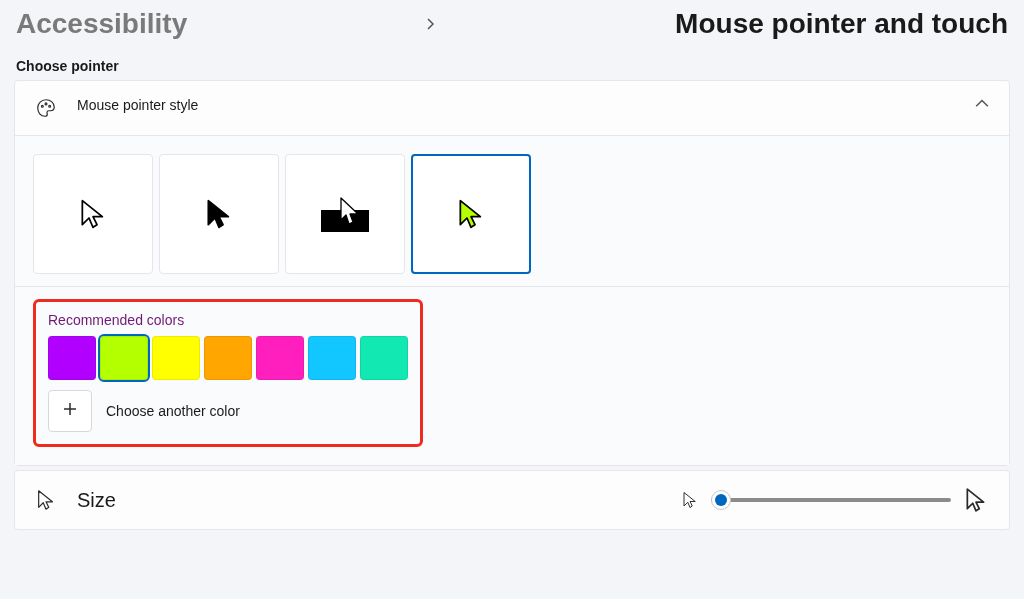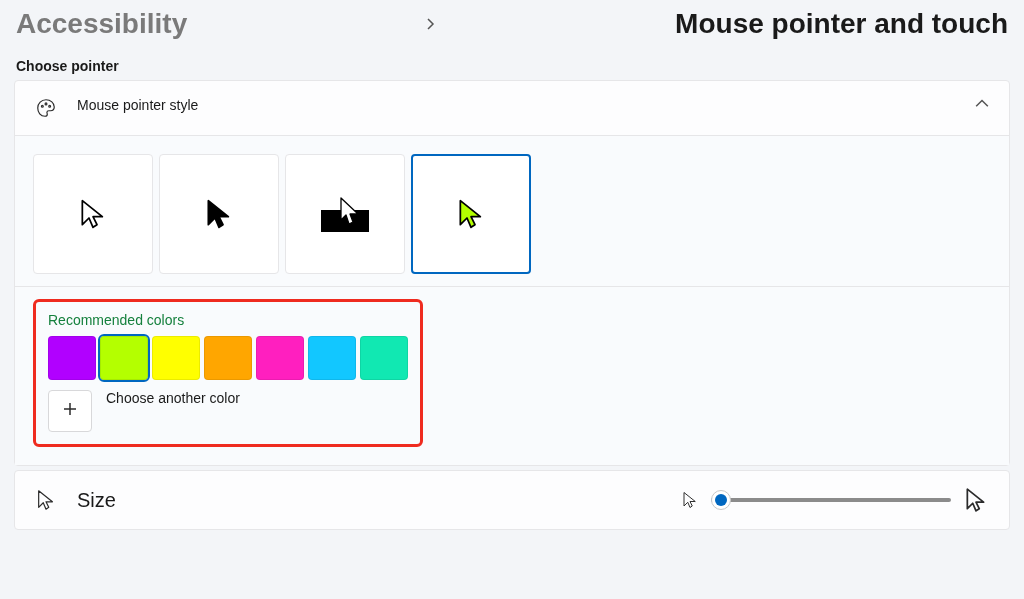--- a/index.html
+++ b/index.html
@@ -52,29 +52,29 @@
     .card-body-section2 {
       border-top: 1px solid #e6e6e8;
       background: #f9fbfd;
       padding: 12px 18px 18px 18px;
     }
 
     .highlight-box {
       border: 3px solid #ef2b1f; border-radius: 6px;
       padding: 10px 12px 12px 12px; display: inline-block;
     }
-    .highlight-title { font-size: 14px; color: #15803d; margin-bottom: 8px; }
+    .highlight-title { font-size: 14px; color: #701a75; margin-bottom: 8px; }
     .swatch-row { display: flex; gap: 4px; }
     .swatch {
       width: 48px; height: 44px; border-radius: 4px;
       border: 1px solid rgba(0,0,0,0.08); cursor: pointer;
     }
     .swatch.selected { outline: 2px solid #0067c0; outline-offset: 0; }
     .choose-another {
-      display: flex; gap: 14px; margin-top: 10px;
+      display: flex; align-items: center; gap: 14px; margin-top: 10px;
     }
     .choose-another-btn {
       width: 44px; height: 42px; background: #fff;
       border: 1px solid #d8d8da; border-radius: 4px;
       display: flex; align-items: center; justify-content: center;
       cursor: pointer;
     }
     .choose-another-label { font-size: 14px; color: #1a1a1a; }
 
     .size-card {

